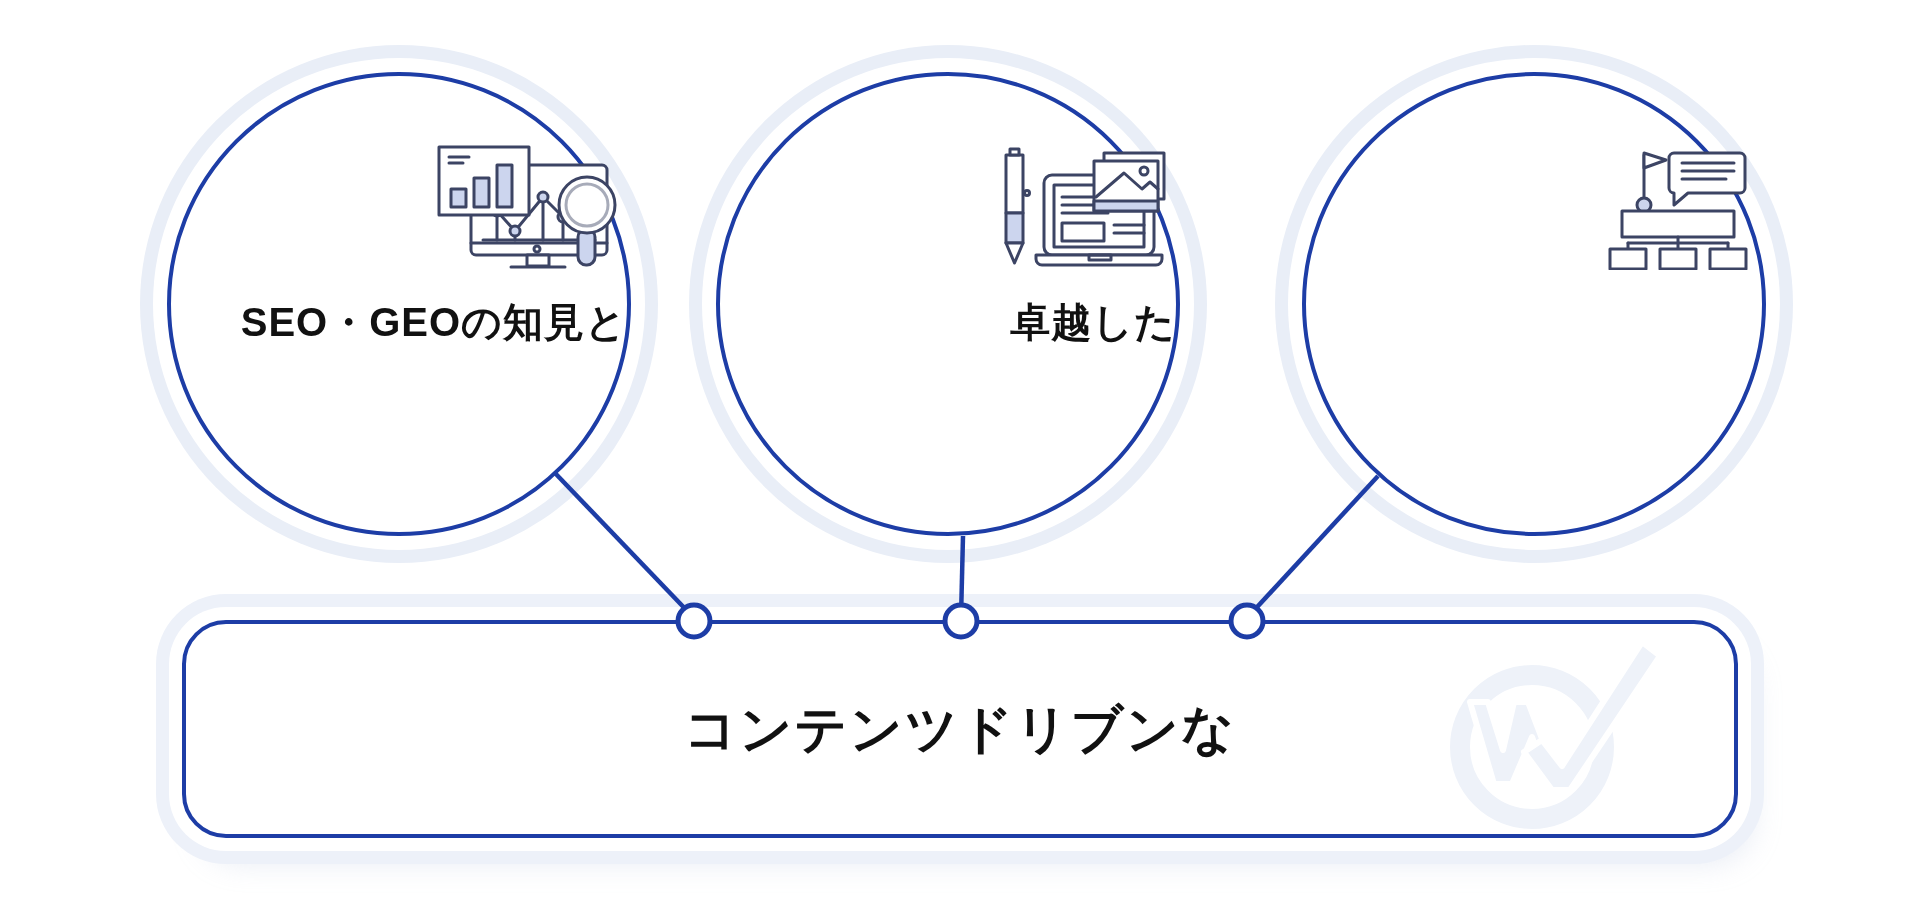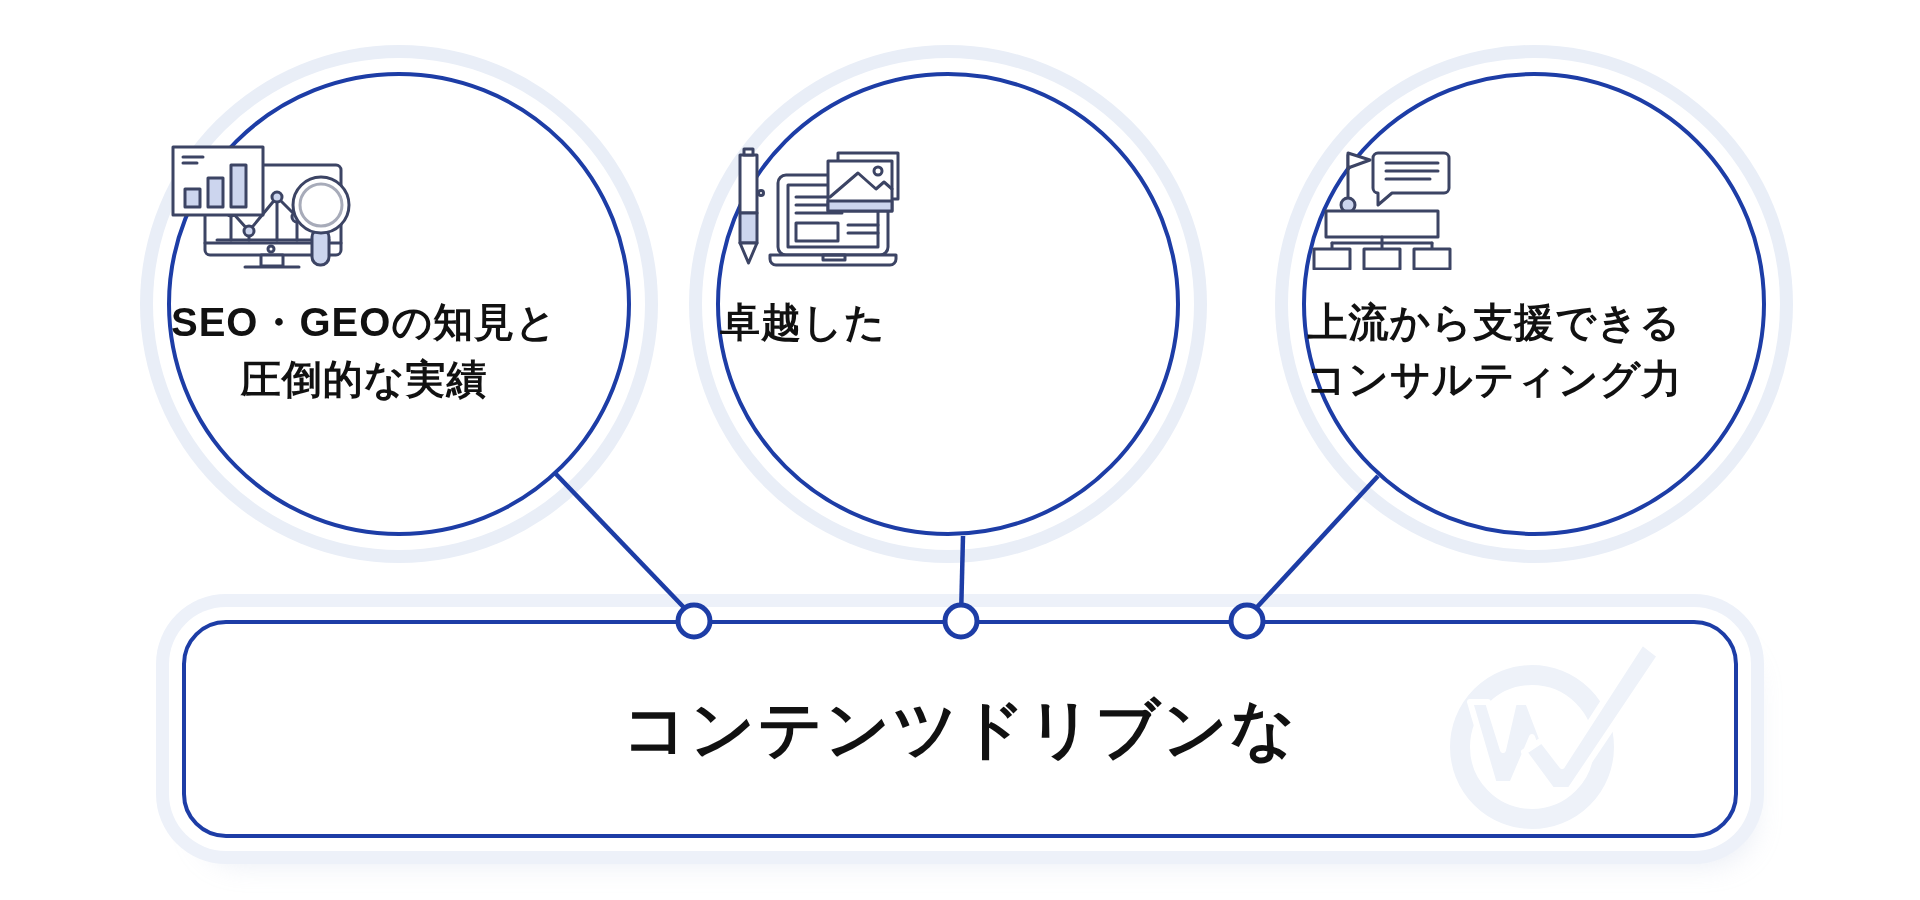--- a/index.html
+++ b/index.html
@@ -17,21 +17,21 @@
     position:absolute;
     top:72px;
     width:464px;height:464px;
     background:#ffffff;
     border:4px solid #1d3da6;
     border-radius:50%;
     box-sizing:border-box;
     box-shadow:0 0 0 14px #ffffff, 0 0 0 27px #e9eef7;
     display:flex;
     flex-direction:column;
-    align-items:flex-start;
+    align-items:flex-end;
     justify-content:flex-start;
     padding-top:70px;
     z-index:2;
   }
   .fc1{left:167px;}
   .fc2{left:716px;}
   .fc3{left:1302px;}
 
   .feature-icon{
     height:122px;
@@ -69,21 +69,21 @@
     border-radius:44px;
     box-shadow:0 0 0 13px #ffffff, 0 0 0 26px #edf1f9, 16px 26px 28px rgba(175,190,220,0.28);
     display:flex;
     align-items:center;
     justify-content:center;
     z-index:1;
   }
   .conclusion-title{
     text-align:center;
     font-weight:800;
-    font-size:64px;
+    font-size:52px;
     line-height:67px;
     letter-spacing:2px;
     color:#111111;
     position:relative;
     z-index:2;
   }
   .logo-watermark{
     position:absolute;
     right:72px;top:8px;
     width:230px;height:200px;
@@ -131,21 +131,20 @@
         <rect class="ic-fill" x="37" y="33" width="15" height="29"></rect>
         <rect class="ic-fill" x="60" y="20" width="15" height="42"></rect>
 
         <rect class="ic-fill" x="141" y="84" width="17" height="36" rx="8"></rect>
         <circle class="ic-white" cx="150" cy="60" r="28"></circle>
         <circle class="ic" cx="150" cy="60" r="21" stroke-opacity="0.45"></circle>
       </svg>
     </div>
     <div class="feature-caption">
       <div>SEO・GEOの知見と</div>
-      <div>圧倒的な実績</div>
     </div>
   </div>
 
   <div class="feature-circle fc2">
     <div class="feature-icon">
       <svg width="190" height="125" viewBox="0 0 190 125">
 
         <rect class="ic-white" x="20" y="10" width="17" height="58"></rect>
         <rect class="ic-fill" x="20" y="68" width="17" height="30"></rect>
         <polygon class="ic-white" points="20,98 37,98 28.5,118"></polygon>
@@ -190,24 +189,20 @@
 
         <rect class="ic-white" x="20" y="66" width="112" height="26"></rect>
         <line class="ic" x1="76" y1="92" x2="76" y2="104"></line>
         <line class="ic" x1="26" y1="98" x2="126" y2="98"></line>
         <line class="ic" x1="26" y1="98" x2="26" y2="104"></line>
         <line class="ic" x1="126" y1="98" x2="126" y2="104"></line>
         <rect class="ic-white" x="8" y="104" width="36" height="20"></rect>
         <rect class="ic-white" x="58" y="104" width="36" height="20"></rect>
         <rect class="ic-white" x="108" y="104" width="36" height="20"></rect>
       </svg>
-    </div>
-    <div class="feature-caption">
-      <div>上流から支援できる</div>
-      <div>コンサルティング力</div>
     </div>
   </div>
 
   <div class="conclusion-box">
     <svg class="logo-watermark" viewBox="0 0 230 200">
       <g fill="none" stroke="#eef2f9">
         <circle cx="100" cy="115" r="72" stroke-width="20"></circle>
       </g>
       <g fill="#eef2f9" stroke="#ffffff" stroke-width="6" stroke-linejoin="round">
         <polygon points="38,70 62,152 80,152 100,105 118,152 128,152 112,112 96,70 82,70 71,118 56,70"></polygon>

